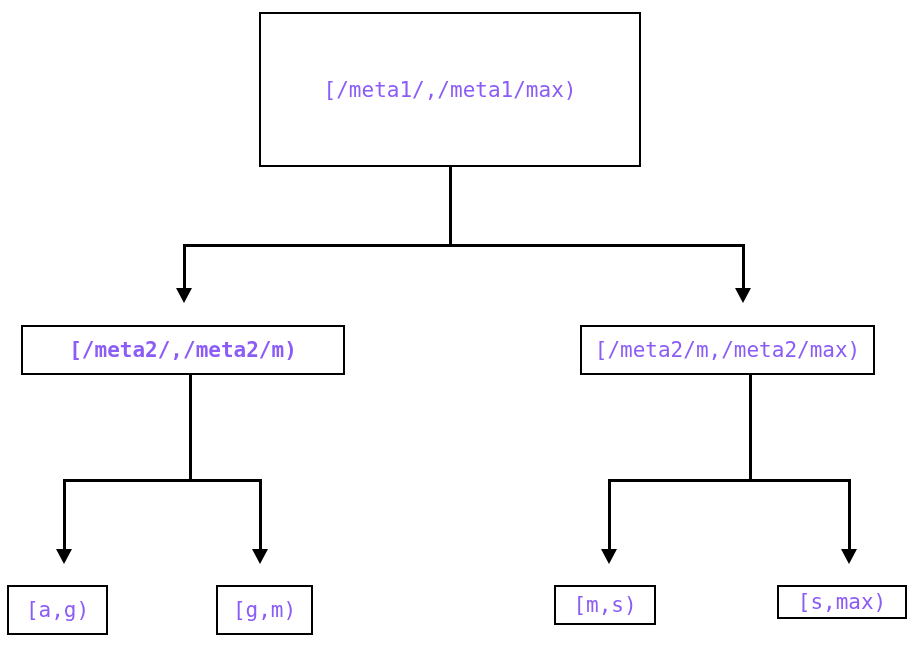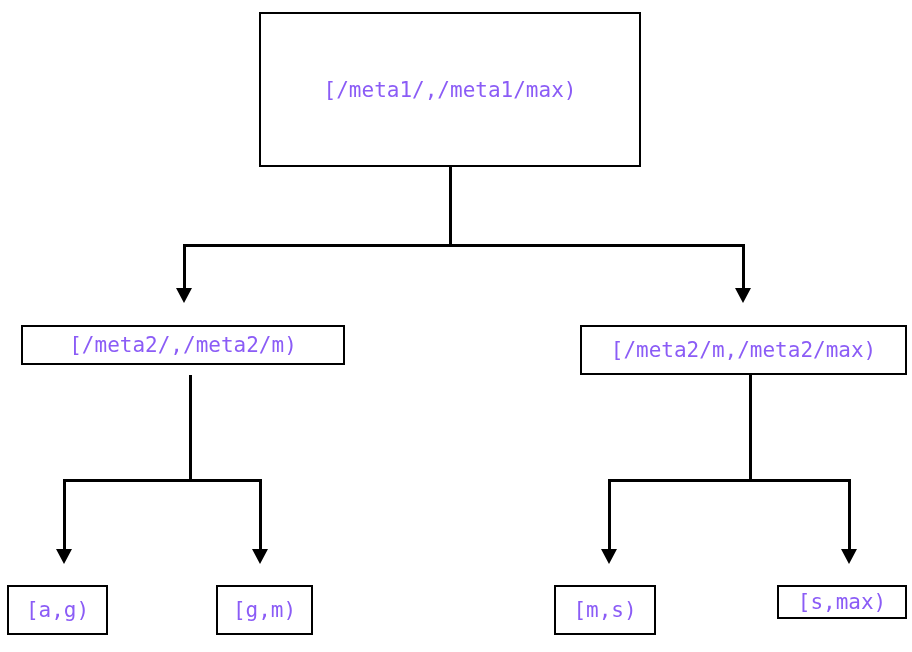--- a/index.html
+++ b/index.html
@@ -41,26 +41,27 @@
     top: 12px;
     width: 382px;
     height: 155px;
   }
   #node-root .node-label { font-size: 21px; }
 
   #node-mid-left {
     left: 21px;
     top: 325px;
     width: 324px;
-    height: 40px;
+    height: 50px;
+    font-weight: bold;
   }
   #node-mid-right {
     left: 580px;
     top: 325px;
-    width: 327px;
+    width: 295px;
     height: 50px;
   }
   #node-mid-left .node-label,
   #node-mid-right .node-label { font-size: 21px; }
 
   #node-leaf-0 {
     left: 7px;
     top: 585px;
     width: 101px;
     height: 50px;
@@ -69,21 +70,21 @@
     left: 208px;
     top: 585px;
     width: 97px;
     height: 50px;
     margin-left: 8px;
   }
   #node-leaf-2 {
     left: 554px;
     top: 585px;
     width: 102px;
-    height: 50px;
+    height: 40px;
   }
   #node-leaf-3 {
     left: 777px;
     top: 585px;
     width: 130px;
     height: 34px;
   }
   .node-leaf .node-label { font-size: 21px; }
 
   

